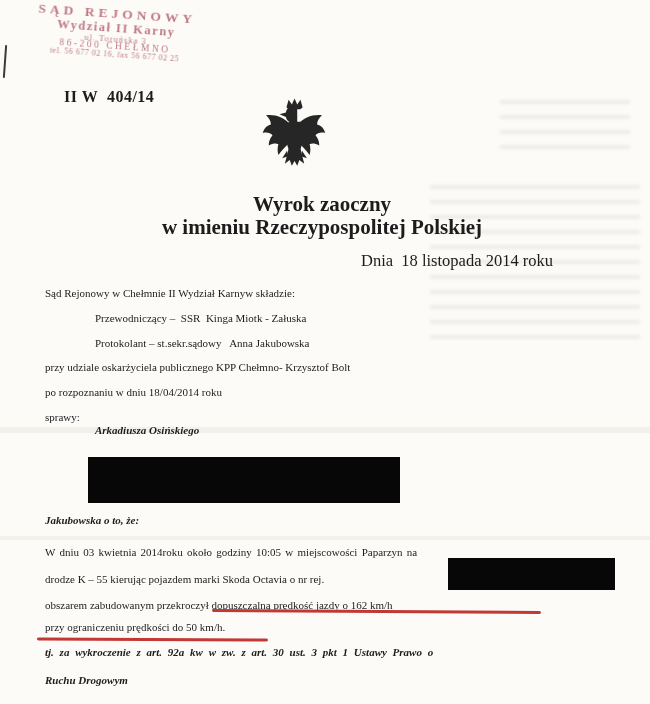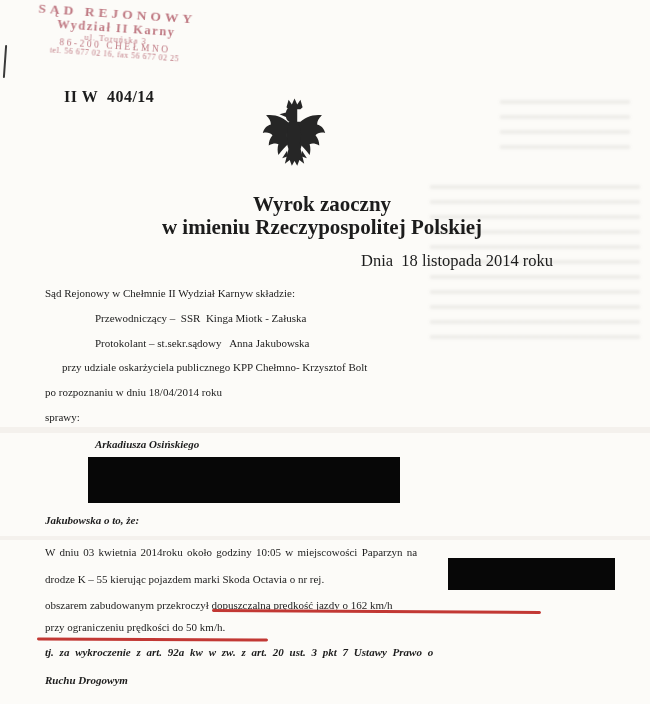--- a/index.html
+++ b/index.html
@@ -105,33 +105,33 @@
   <div class="title-block">
     <div class="t">Wyrok zaoczny</div>
     <div class="t">w imieniu Rzeczypospolitej Polskiej</div>
   </div>
 
   <div class="date-line">Dnia  18 listopada 2014 roku</div>
 
   <div class="line" style="left:45px;top:287px;">Sąd Rejonowy w Chełmnie II Wydział Karnyw składzie:</div>
   <div class="line" style="left:95px;top:312px;">Przewodniczący –  SSR  Kinga Miotk - Załuska</div>
   <div class="line" style="left:95px;top:337px;">Protokolant – st.sekr.sądowy   Anna Jakubowska</div>
-  <div class="line" style="left:62px;top:361px;text-align:center;">przy udziale oskarżyciela publicznego KPP Chełmno- Krzysztof Bolt</div>
+  <div class="line" style="left:45px;top:361px;text-align:center;">przy udziale oskarżyciela publicznego KPP Chełmno- Krzysztof Bolt</div>
   <div class="line" style="left:45px;top:386px;">po rozpoznaniu w dniu 18/04/2014 roku</div>
   <div class="line" style="left:45px;top:411px;">sprawy:</div>
 
-  <div class="line bi" style="left:95px;top:438px;">Arkadiusza Osińskiego</div>
+  <div class="line bi" style="left:95px;top:424px;">Arkadiusza Osińskiego</div>
   <div class="redaction" style="left:88px;top:457px;width:312px;height:46px;"></div>
 
   <div class="line bi" style="left:45px;top:514px;">Jakubowska o to, że:</div>
   <div class="line w1" style="left:45px;top:546px;">W dniu 03 kwietnia 2014roku około godziny 10:05 w miejscowości Paparzyn na</div>
   <div class="line" style="left:45px;top:573px;">drodze K – 55 kierując pojazdem marki Skoda Octavia o nr rej.</div>
   <div class="redaction" style="left:448px;top:558px;width:167px;height:32px;"></div>
   <div class="line" style="left:45px;top:599px;">obszarem zabudowanym przekroczył dopuszczalną prędkość jazdy o 162 km/h</div>
   <div class="line" style="left:45px;top:621px;">przy ograniczeniu prędkości do 50 km/h.</div>
 
   <div class="red-underline" style="left:212px;top:610px;width:329px;background:#c23834;transform:rotate(0.35deg);"></div>
   <div class="red-underline" style="left:37px;top:638px;width:231px;background:#c23834;transform:rotate(0.3deg);"></div>
 
-  <div class="line bi w2" style="left:45px;top:646px;">tj. za wykroczenie z art. 92a kw w zw. z art. 20 ust. 3 pkt 7 Ustawy Prawo o</div>
+  <div class="line bi w2" style="left:45px;top:646px;">tj. za wykroczenie z art. 92a kw w zw. z art. 30 ust. 3 pkt 1 Ustawy Prawo o</div>
   <div class="line bi" style="left:45px;top:674px;">Ruchu Drogowym</div>
 
 </div>
 
 </body></html>

